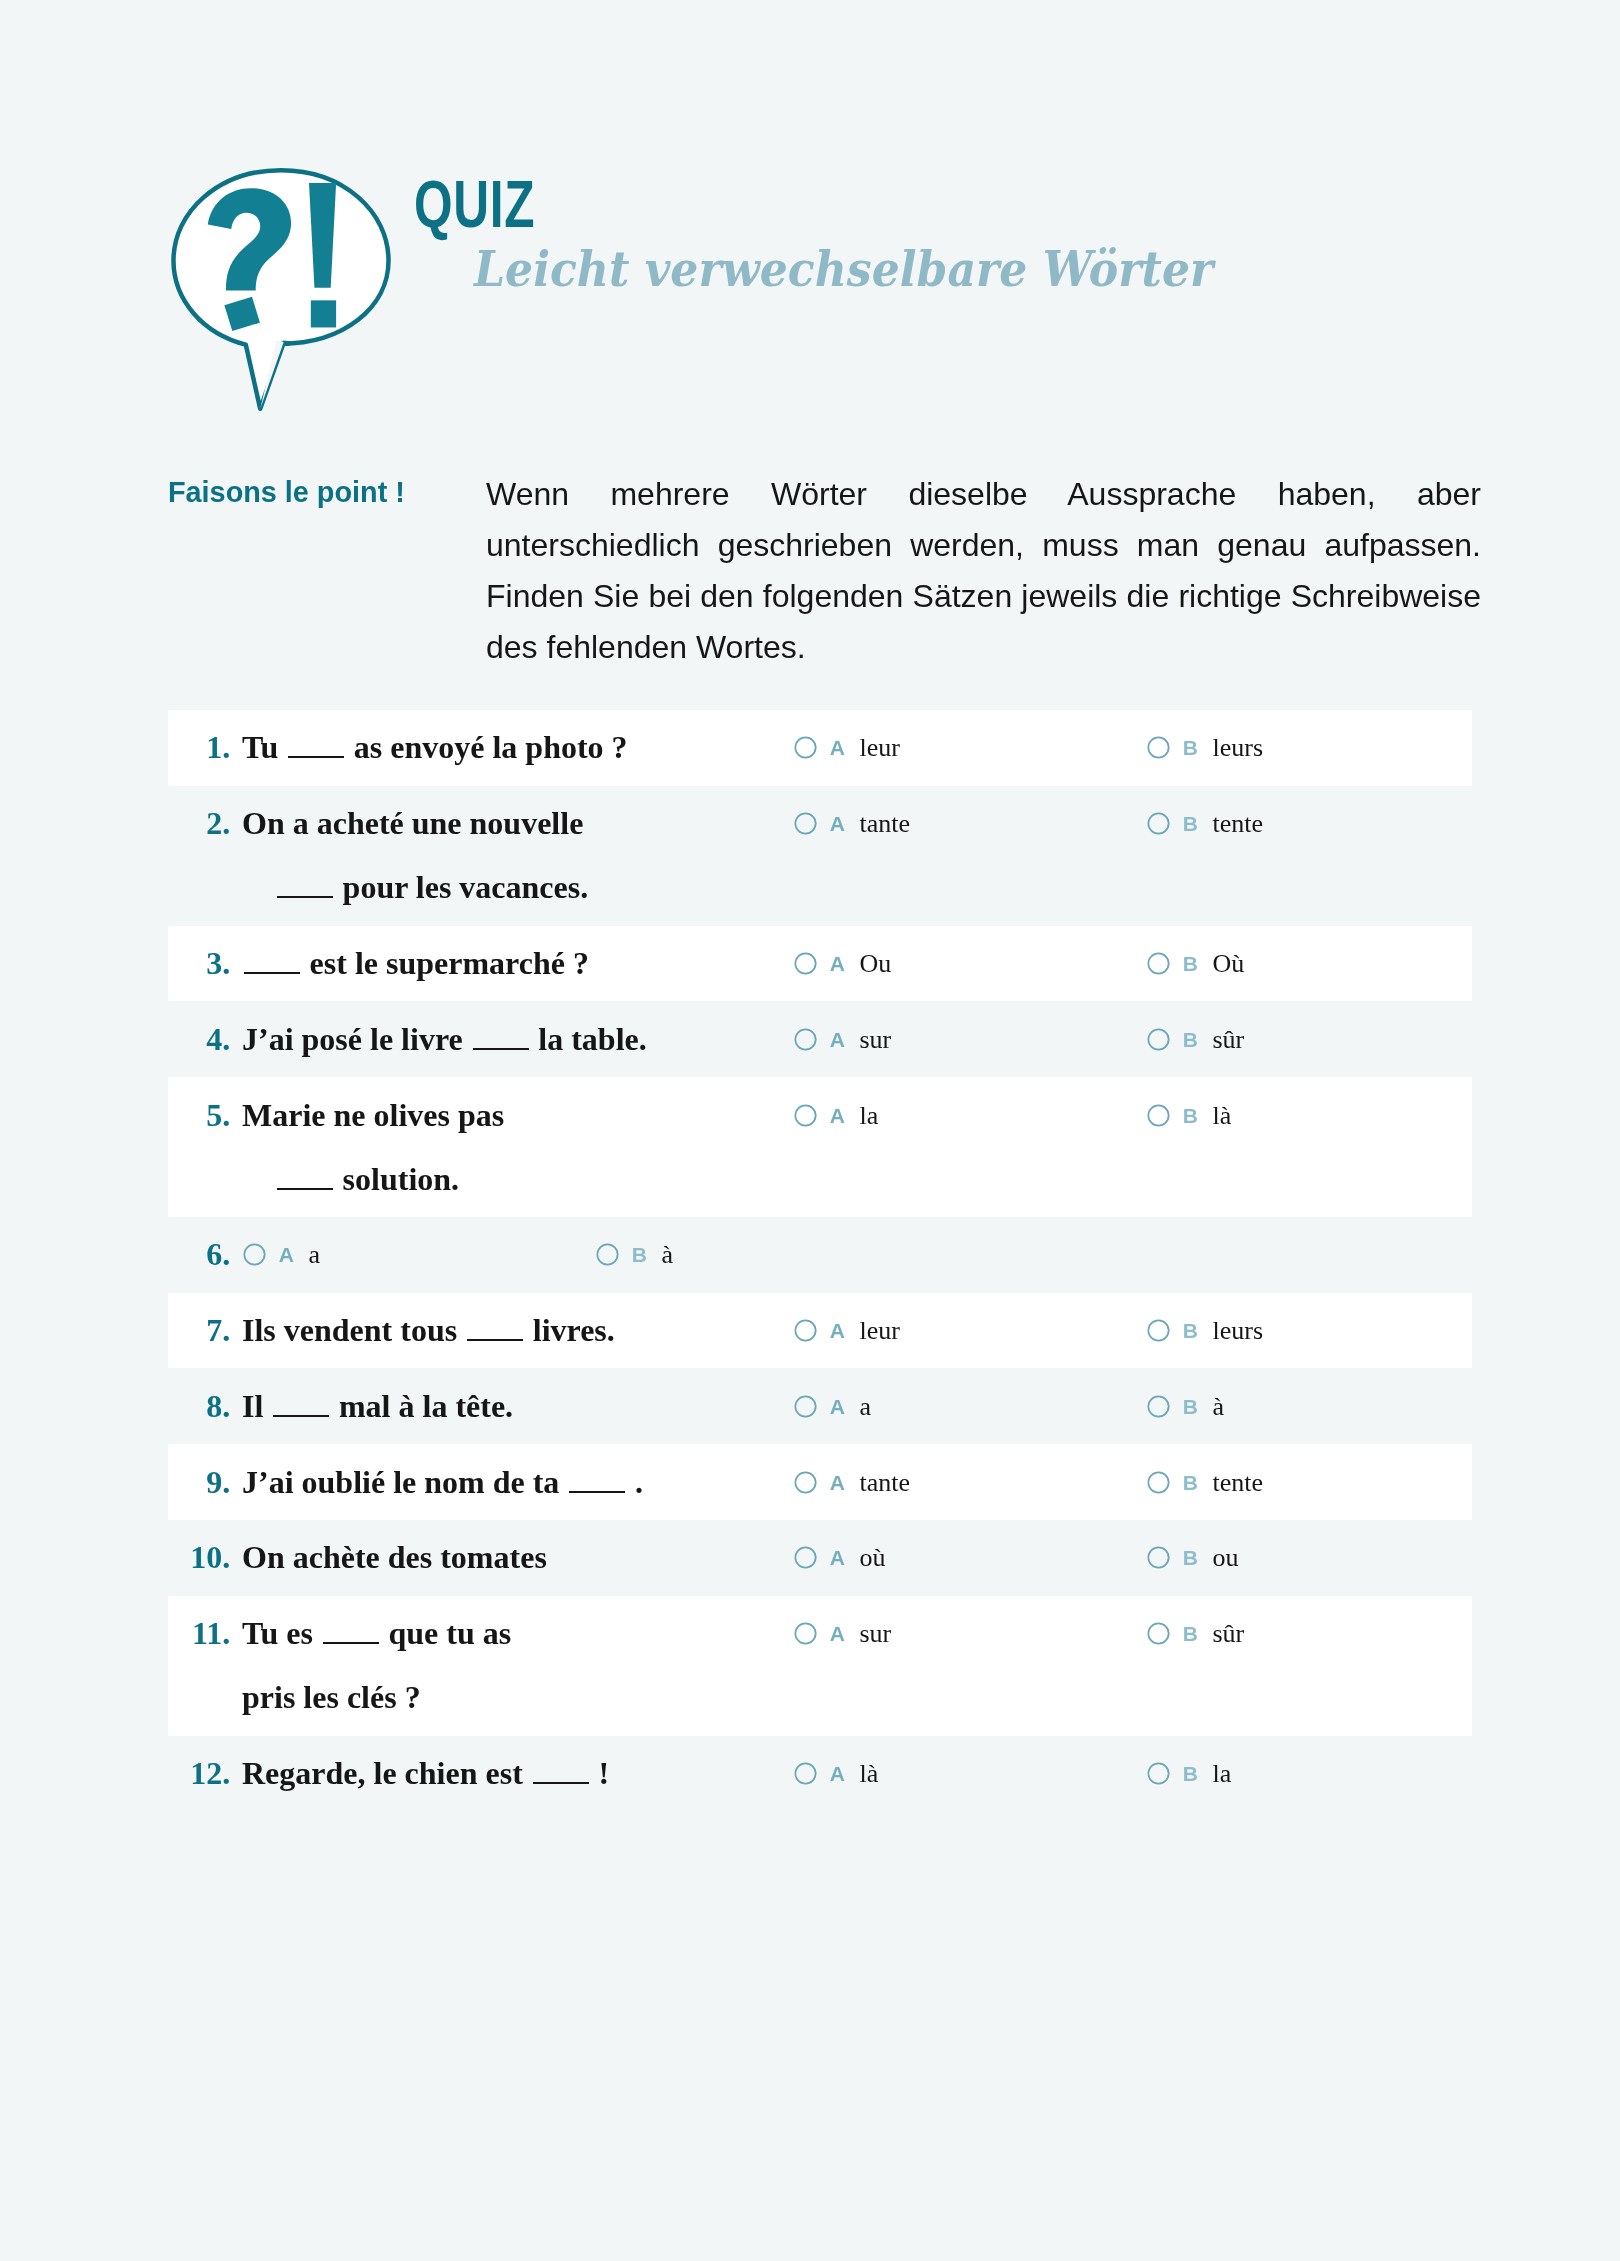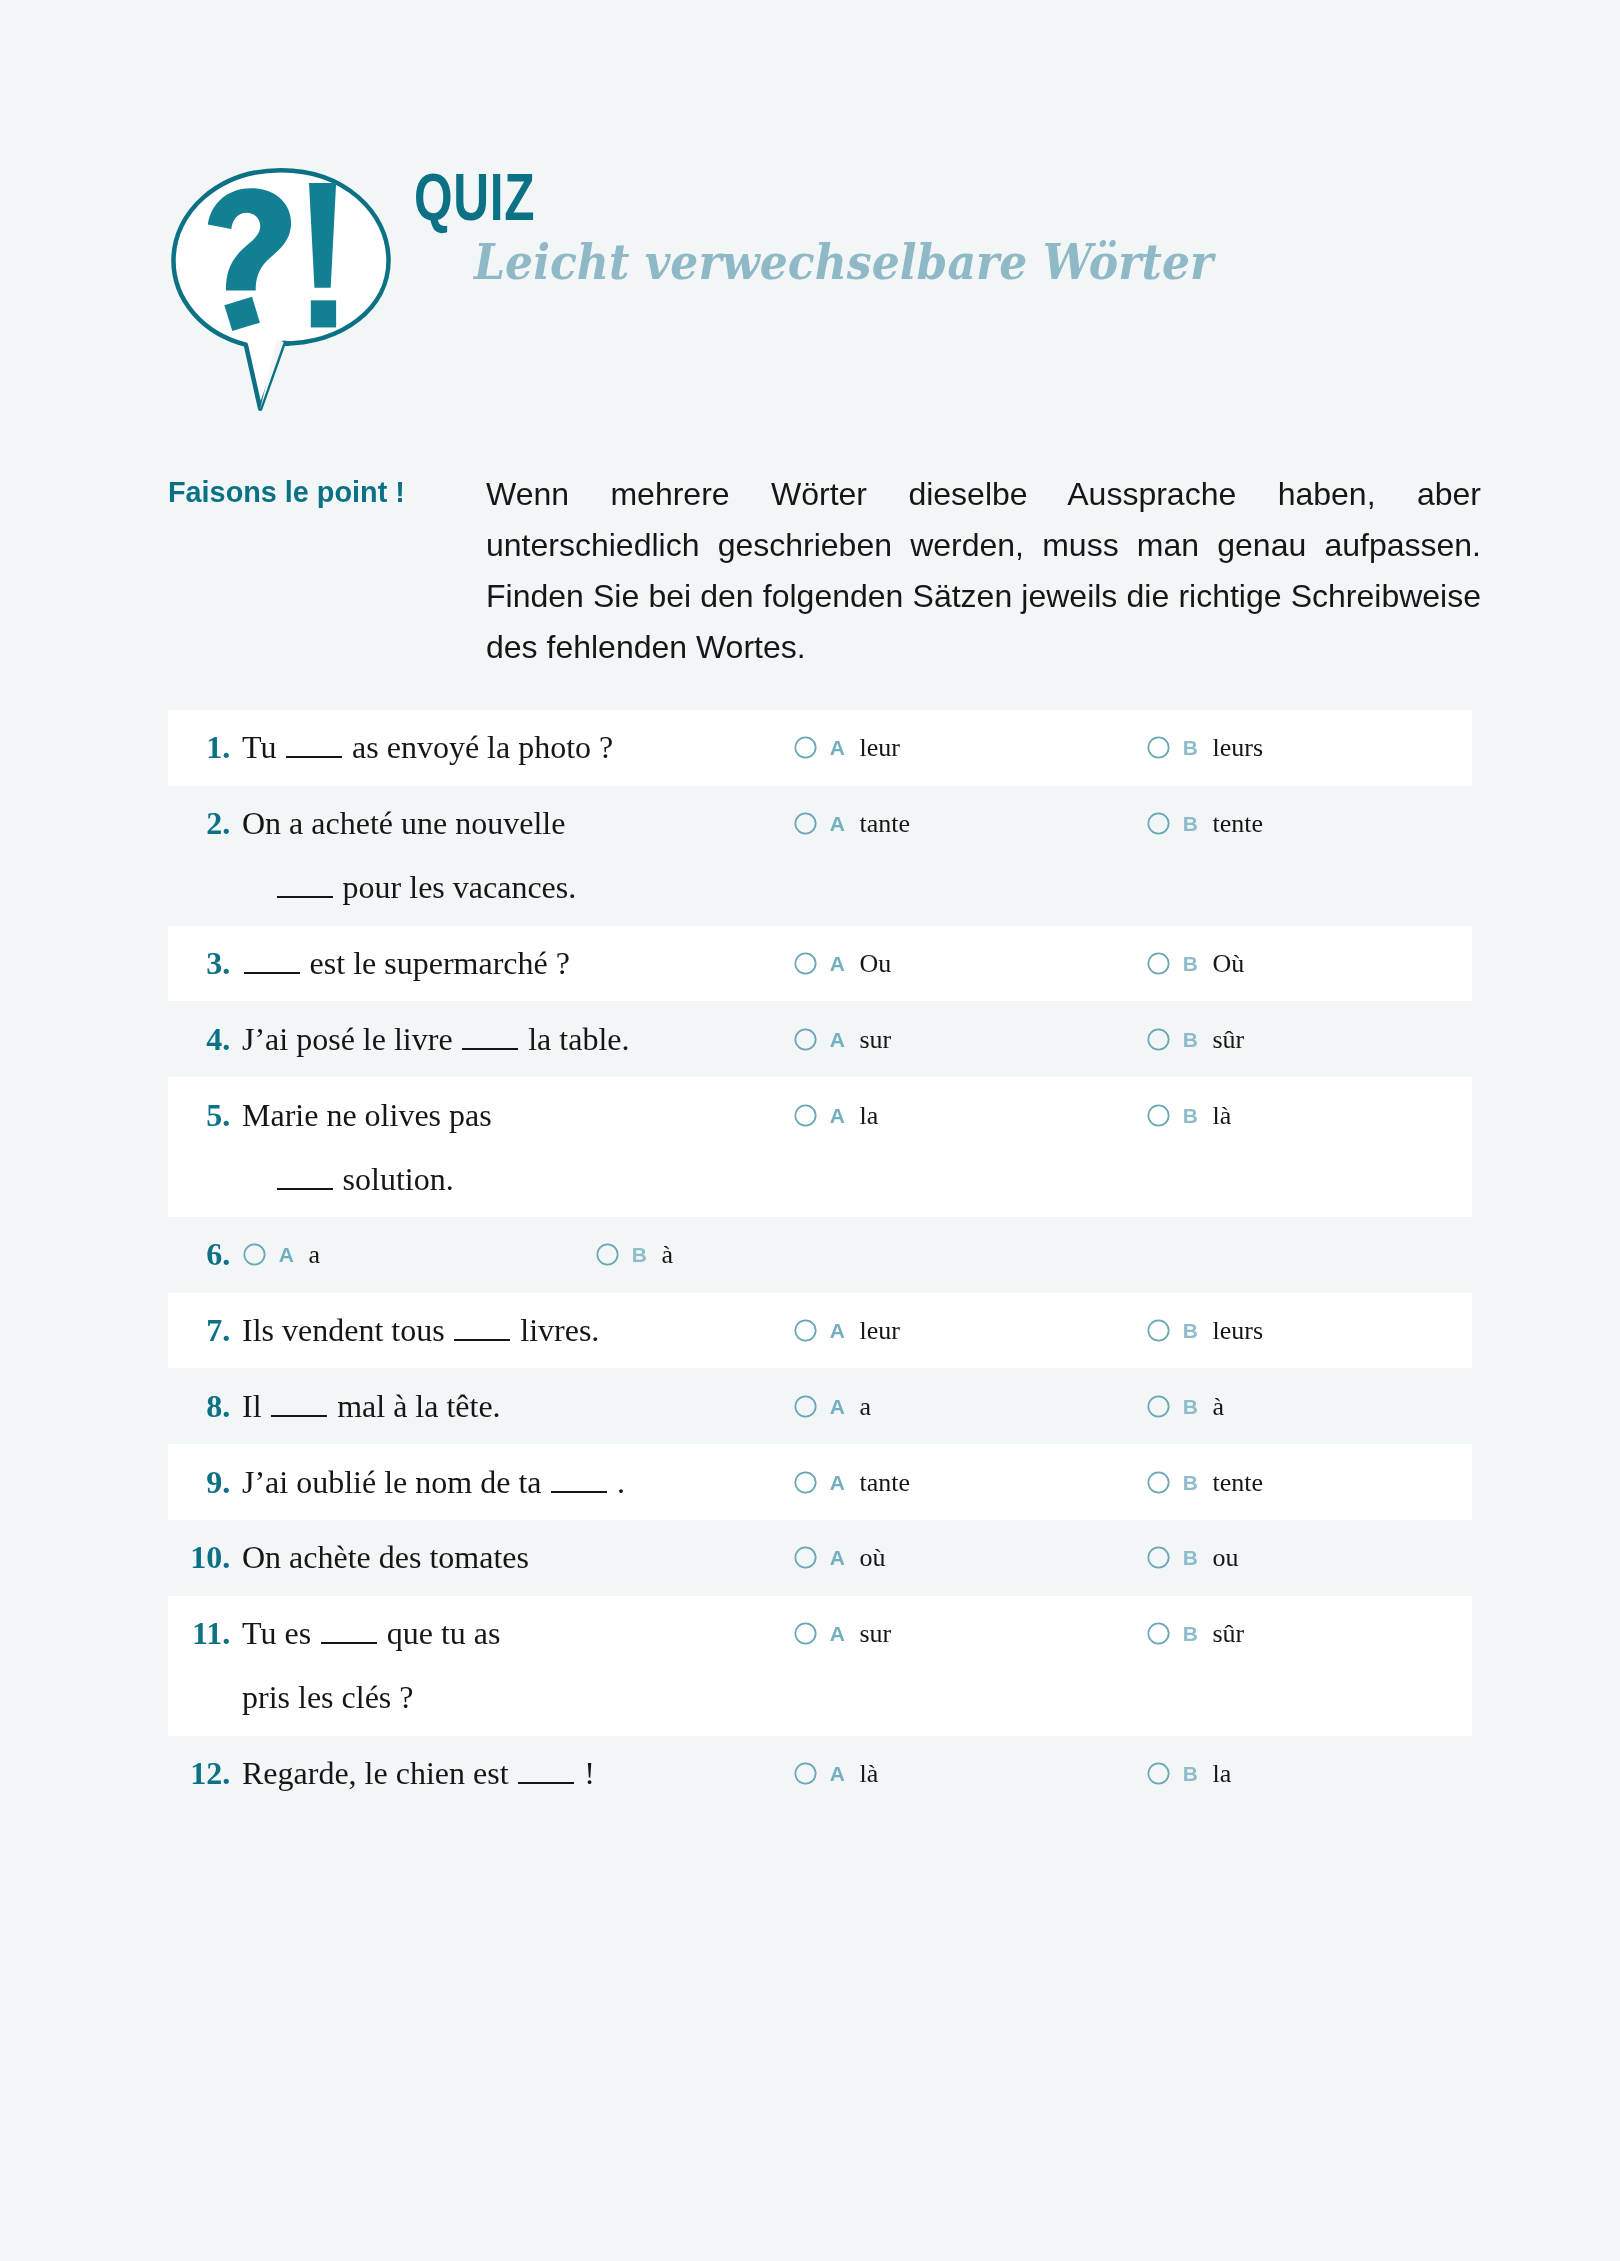--- a/index.html
+++ b/index.html
@@ -35,21 +35,21 @@
     position: absolute;
     left: 0;
     top: 9px;
     width: 226px;
     height: 253px;
   }
 
   .title-block {
     position: absolute;
     left: 246px;
-    top: 8px;
+    top: 15px;
     width: 1067px;
   }
 
   .quiz-title {
     font-family: "Liberation Sans", sans-serif;
     font-weight: bold;
     font-size: 67px;
     line-height: 69px;
     letter-spacing: 0.9px;
     color: #0d7186;
@@ -144,20 +144,21 @@
   }
 
   .q-text {
     flex: 0 0 551px;
     box-sizing: border-box;
     padding-right: 9px;
     font-family: "Liberation Serif", serif;
     font-size: 32px;
     line-height: 45px;
     color: #161616;
+    font-weight: bold;
   }
   .q-text .blank {
     display: inline-block;
     border-bottom: 2.7px solid #161616;
     width: 56px;
     height: 23.5px;
     vertical-align: baseline;
     margin: 0 1.8px;
   }
   .q-line2 { display: block; padding-left: 33px; margin-top: 19px; }

